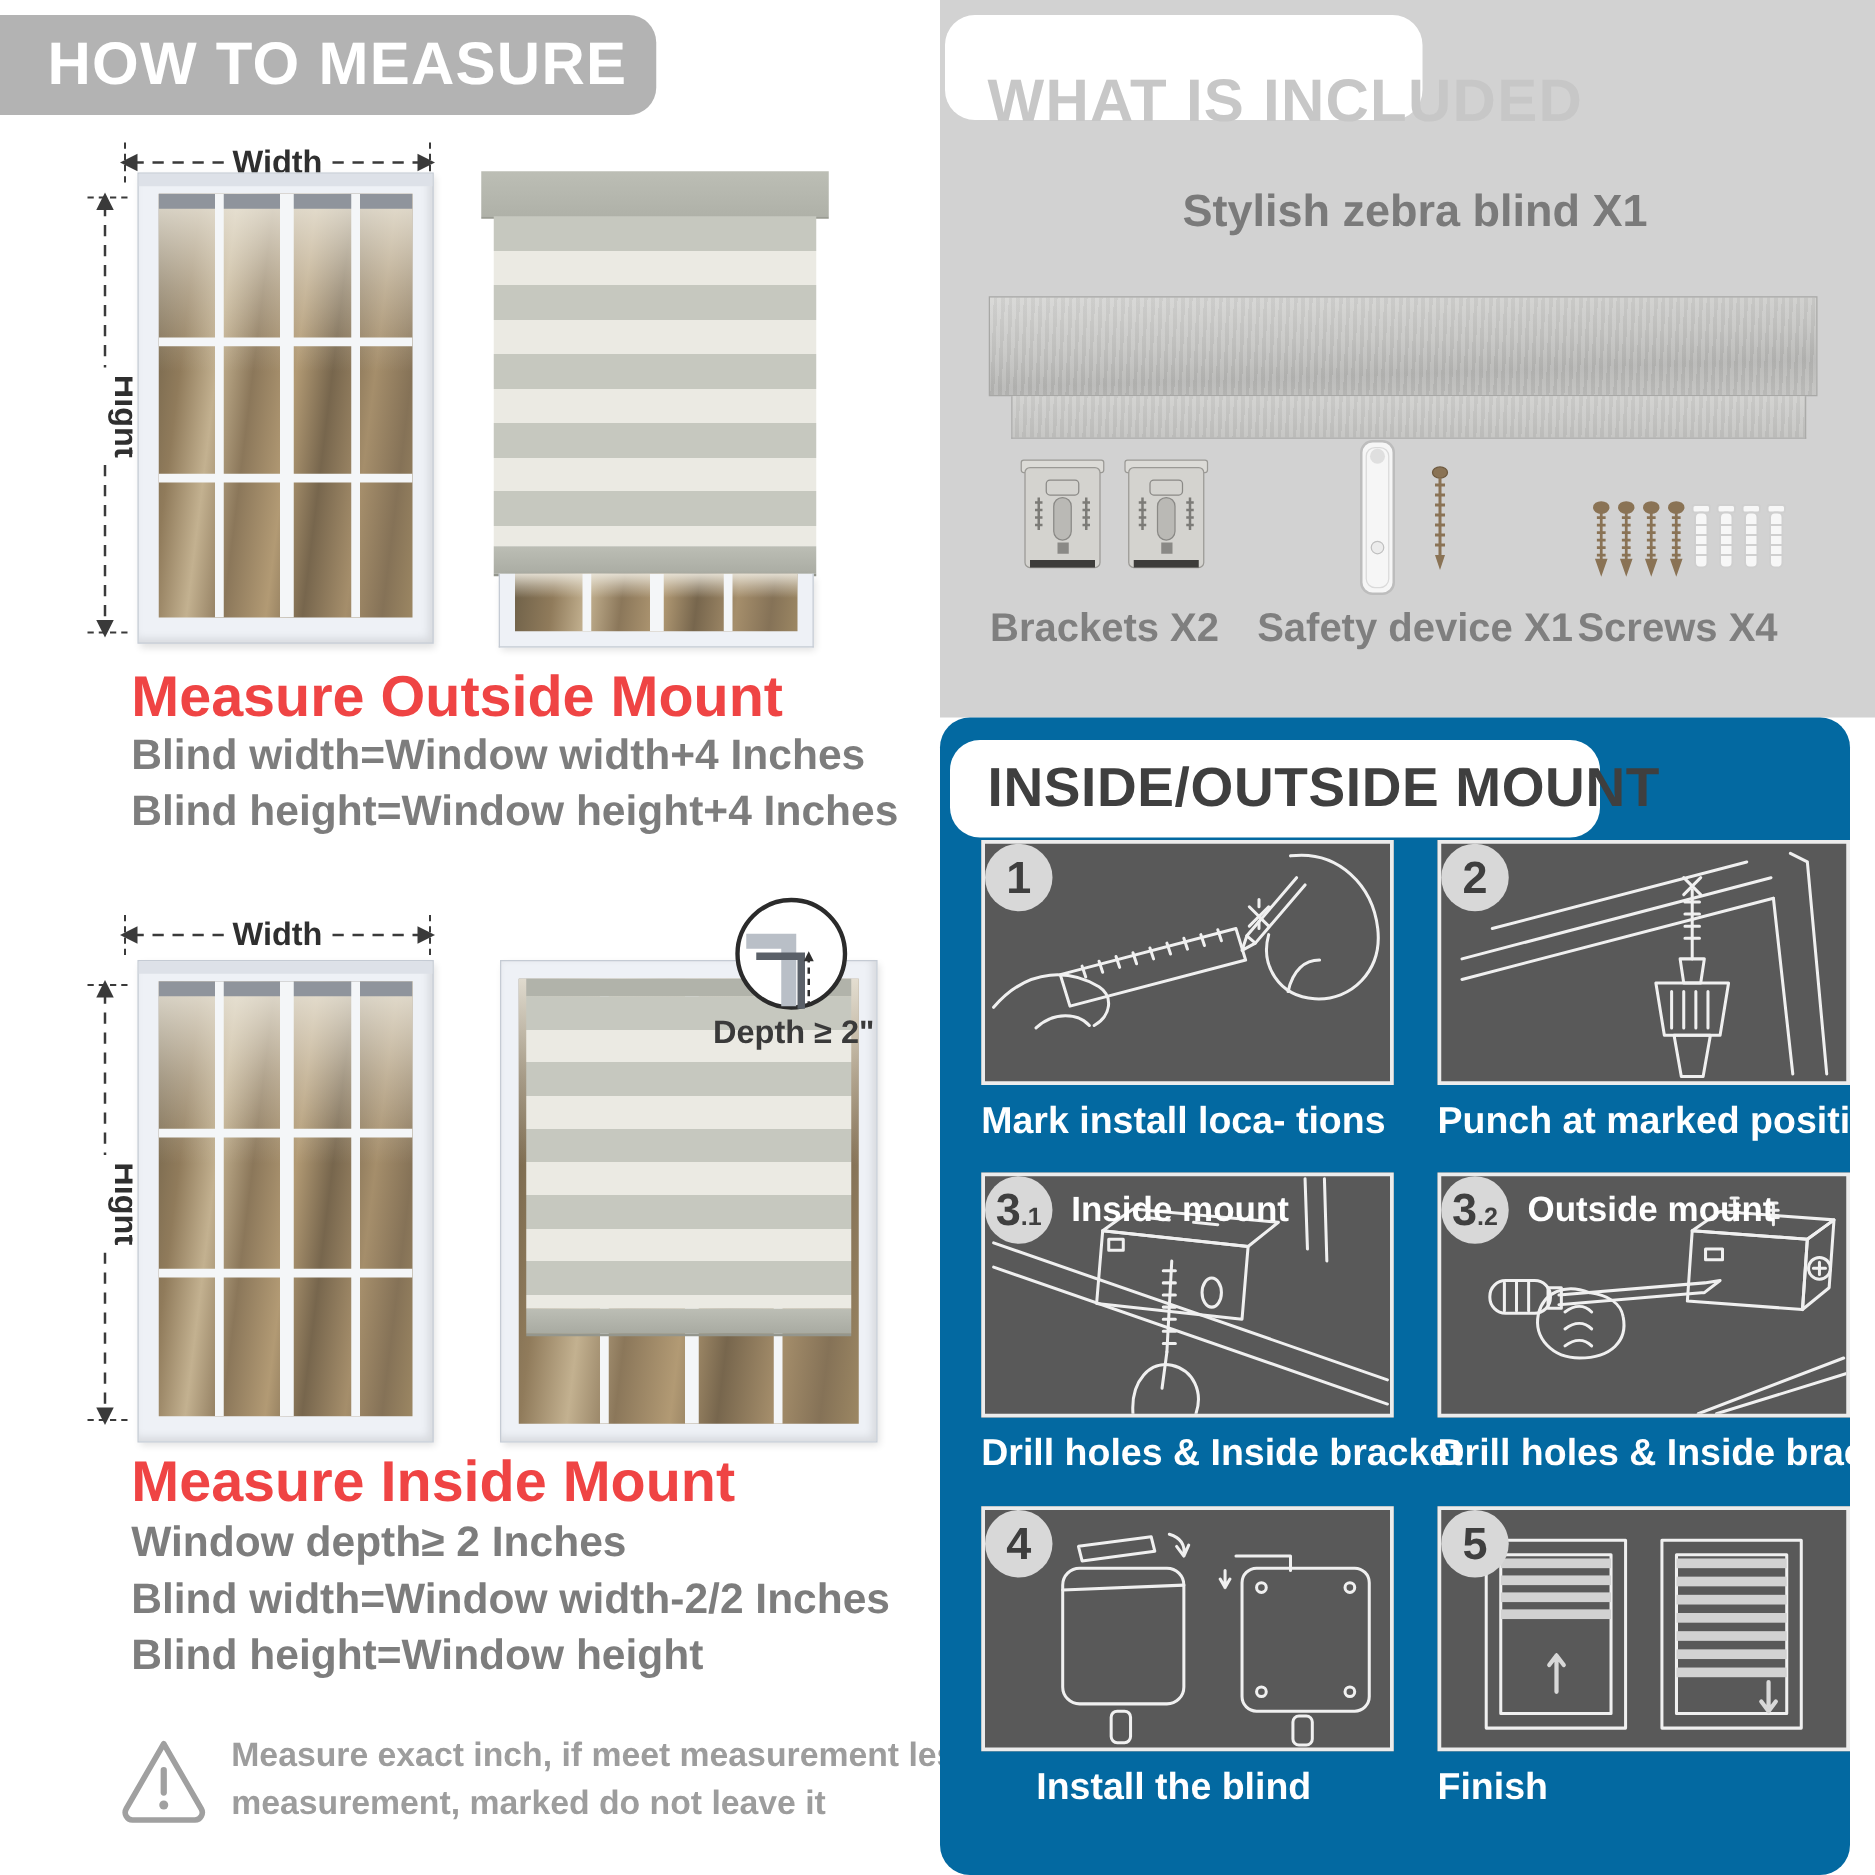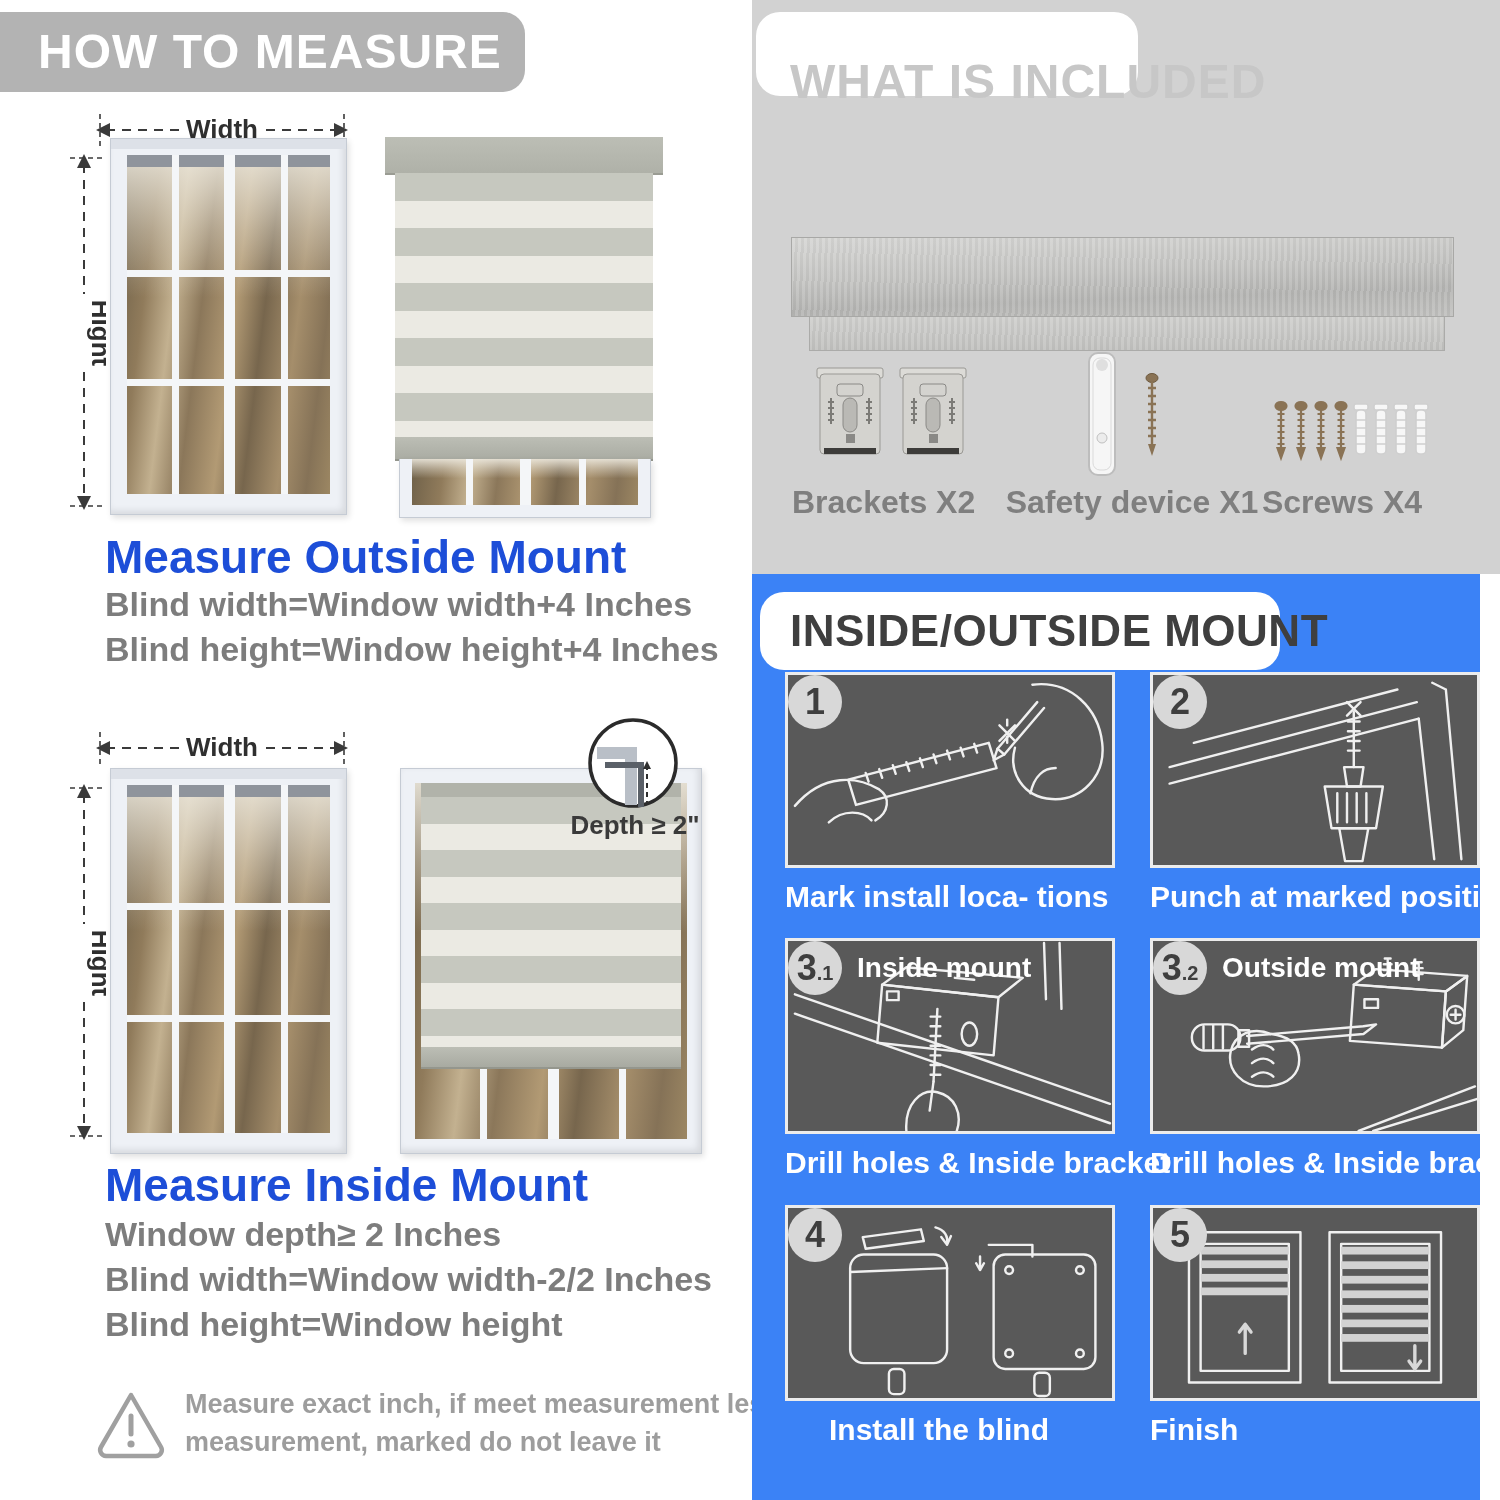--- a/index.html
+++ b/index.html
@@ -6,21 +6,21 @@
   .canvas{position:relative;width:1500px;height:1500px;overflow:hidden;
           font-family:"Liberation Sans",sans-serif;background:#fff;}
   .abs{position:absolute;}
 
   
   .howto-box{left:0;top:12px;width:525px;height:80px;background:#b3b3b3;
              border-radius:0 22px 22px 0;}
   .howto-box .t{position:absolute;left:38px;top:0;line-height:80px;color:#fff;
                 font-size:48px;font-weight:bold;letter-spacing:1px;white-space:nowrap;}
 
-  .sec-heading{font-size:46px;font-weight:bold;color:#1d4ed8;white-space:nowrap;}
+  .sec-heading{font-size:46px;font-weight:bold;color:#ef4444;white-space:nowrap;}
   .sec-line{font-size:34px;font-weight:bold;color:#7d7d7d;white-space:nowrap;}
 
   
   .window{background:#eef1f6;border:1px solid #c5cbd4;
           box-shadow:inset -3px -3px 7px rgba(0,0,0,.10), 2px 3px 6px rgba(0,0,0,.12);}
   .window .head{position:absolute;left:0;top:0;right:0;height:10px;background:#dde1e8;}
   .photo{position:absolute;overflow:hidden;
     background:
       linear-gradient(180deg, rgba(236,232,221,.9) 0%, rgba(236,232,221,.4) 22%, rgba(210,200,180,0) 42%),
       linear-gradient(97deg,#6f6149 0%,#907b5b 14%,#c3b190 26%,#8b775a 38%,#b29a74 52%,#77664d 64%,#a58e6b 78%,#857257 90%,#9c8763 100%);}
@@ -44,21 +44,21 @@
   .in-cassette{position:absolute;background:#b1b3aa;}
   .in-fabric{position:absolute;background:repeating-linear-gradient(180deg,#c6c8bf 0 27px,#ebeae3 27px 53px);}
   .in-rail{position:absolute;background:linear-gradient(180deg,#bcbeb5,#a8aaa1);border-bottom:2px solid #94968d;}
 
   .depth-label{font-size:26px;font-weight:bold;color:#3a3a3a;text-align:center;white-space:nowrap;}
 
   .warn-text{font-size:27px;font-weight:bold;color:#9d9d9d;line-height:38px;white-space:nowrap;}
 
   
   .right-light{left:752px;top:0;width:748px;height:574px;background:#d2d2d2;}
-  .right-dark{left:752px;top:574px;width:728px;height:926px;background:#3b82f6;}
+  .right-dark{left:752px;top:574px;width:728px;height:926px;background:#0369a1;border-radius:24px;}
 
   .included-box{left:4px;top:12px;width:382px;height:84px;background:#fff;border-radius:24px;}
   .included-box .t{position:absolute;left:34px;top:0;line-height:84px;color:#c7c7c7;
                    font-size:48px;font-weight:bold;letter-spacing:1px;white-space:nowrap;margin-top:28px;}
   .blind-name{left:130px;top:148px;width:500px;text-align:center;
               font-size:36px;font-weight:bold;color:#7a7a7a;white-space:nowrap;}
   .bar-main{left:39px;top:237px;width:663px;height:80px;border:1px solid #a8a8a6;box-sizing:border-box;
     background:
       repeating-linear-gradient(92deg, rgba(255,255,255,.10) 0 3px, rgba(0,0,0,.03) 3px 6px),
       linear-gradient(178deg,#d6d6d4,#c4c4c2 45%,#b5b5b3 72%,#c0c0be);}
@@ -205,20 +205,21 @@
   </svg>
   <div class="abs warn-text" style="left:185px;top:1385px;">
     <div>Measure exact inch, if meet measurement less</div>
     <div>measurement, marked do not leave it</div>
   </div>
 
   <div class="abs right-light">
     <div class="abs included-box">
       <div class="t">WHAT IS INCLUDED</div>
     </div>
+    <div class="abs blind-name">Stylish zebra blind X1</div>
     <div class="abs bar-main"></div>
     <div class="abs bar-lip"></div>
 
     <svg class="abs" style="left:63px;top:362px;" width="70" height="102" viewBox="0 0 70 102">
       <rect x="2" y="6" width="66" height="10" rx="2" fill="#dcdbd7" stroke="#9a9995"></rect>
       <rect x="5" y="12" width="60" height="80" rx="4" fill="#d4d3cf" stroke="#9a9995"></rect>
       <rect x="22" y="22" width="26" height="12" rx="3" fill="none" stroke="#8a8986"></rect>
       <rect x="28" y="36" width="14" height="34" rx="7" fill="#bab9b5" stroke="#8a8986"></rect>
       <path d="M16,36 v26 M13,40 h6 M13,46 h6 M13,52 h6 M13,58 h6" stroke="#7c7b77" stroke-width="2" fill="none"></path>
       <path d="M54,36 v26 M51,40 h6 M51,46 h6 M51,52 h6 M51,58 h6" stroke="#7c7b77" stroke-width="2" fill="none"></path>

